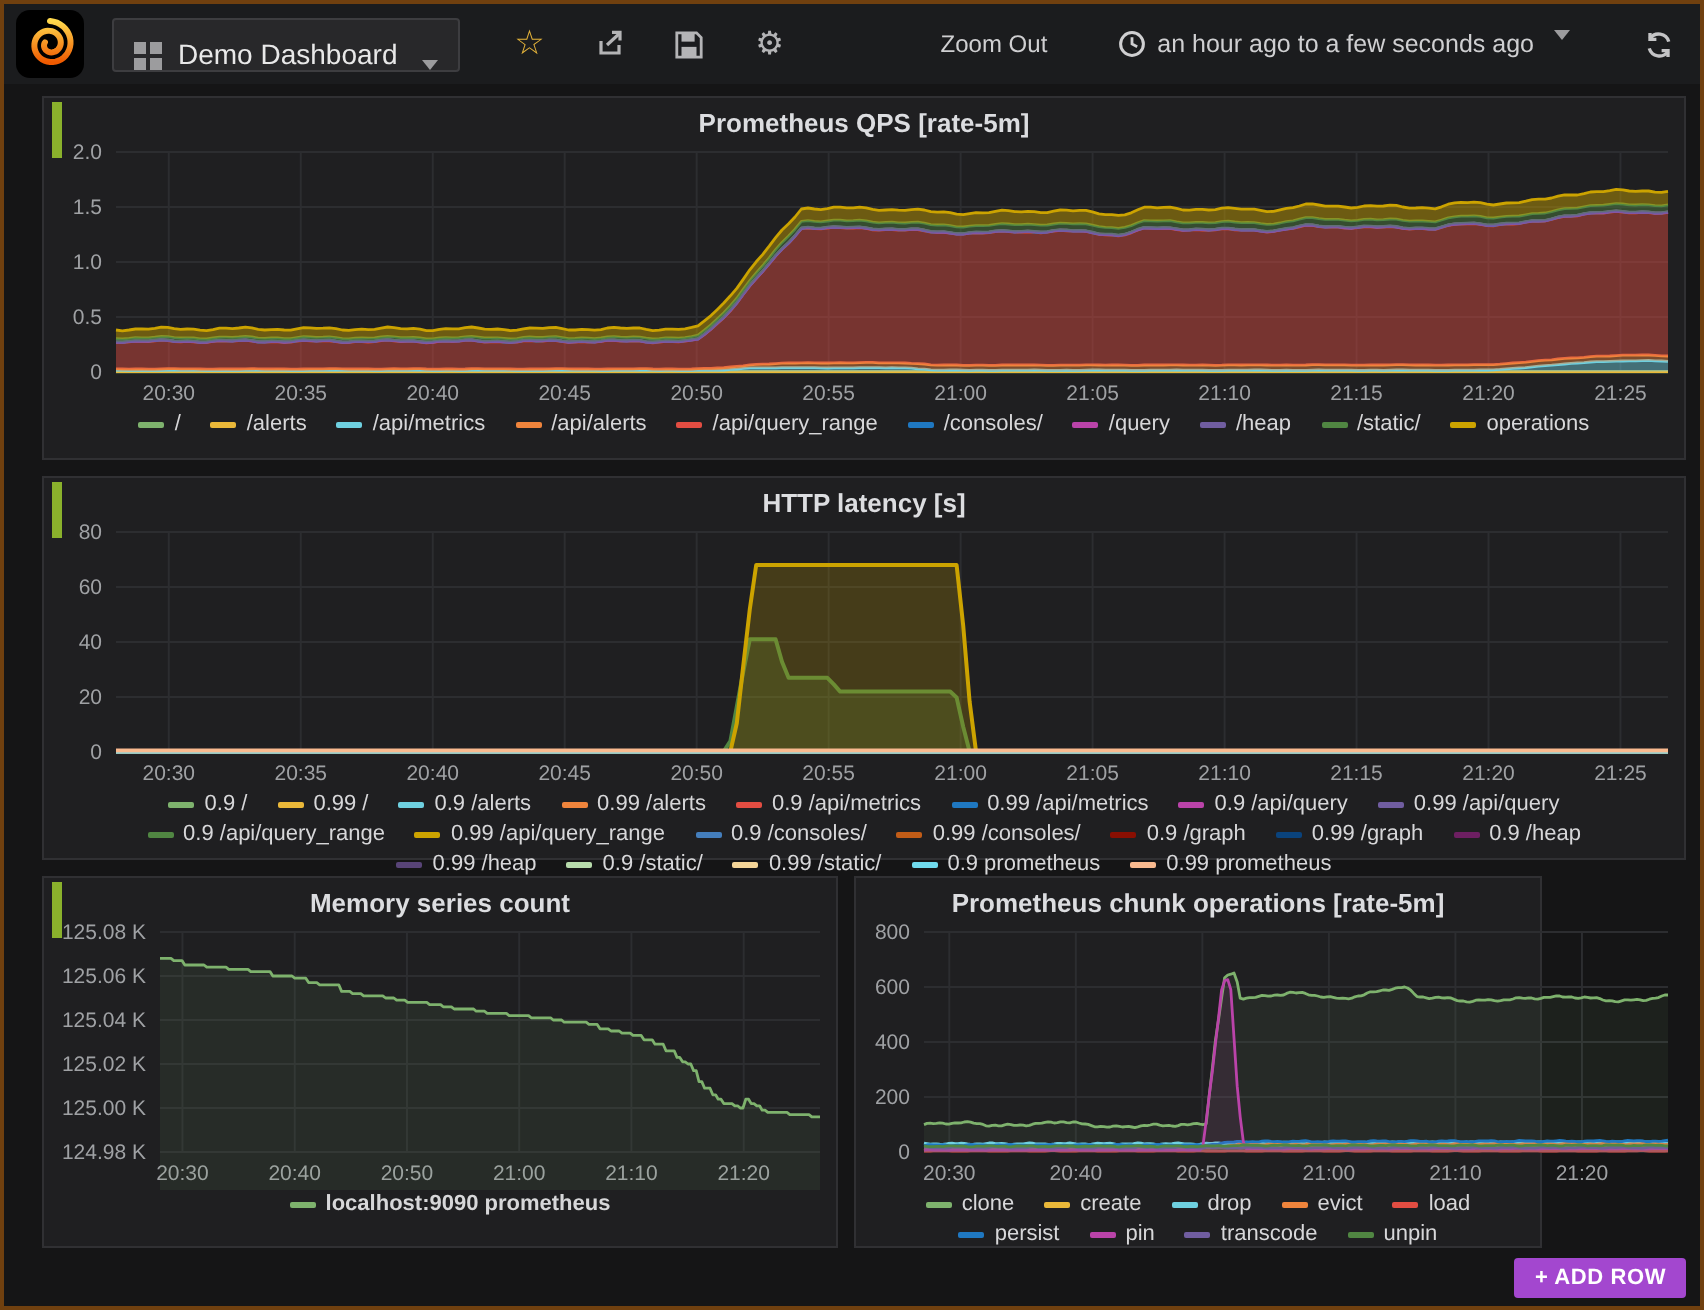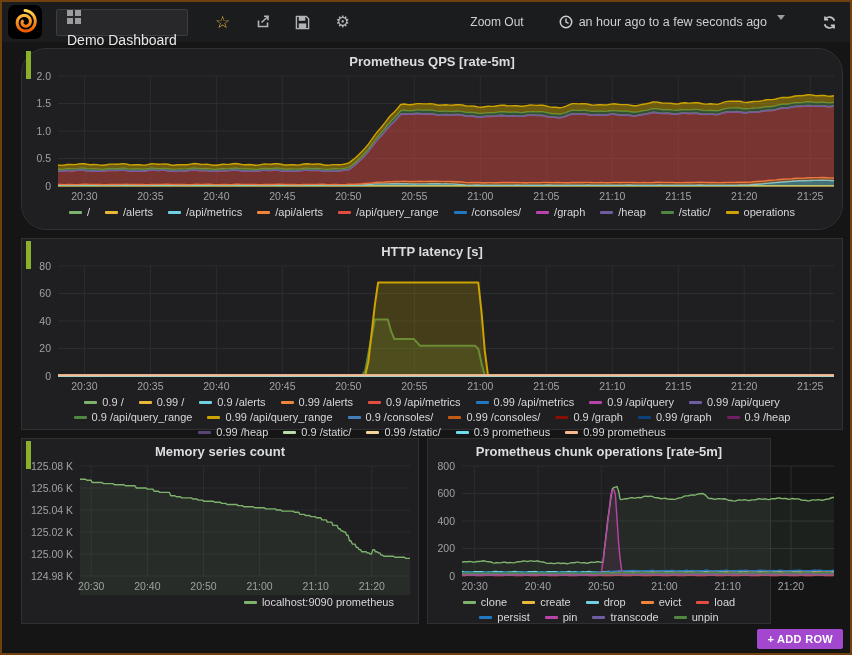--- a/index.html
+++ b/index.html
@@ -8,21 +8,21 @@
     background:#151516;
     border:2px solid #70400f;
     font-family:"Liberation Sans","DejaVu Sans",sans-serif;
     color:#d8d9da;
   }
   
   .navbar { height:40px; background:#1b1c1e; display:flex; align-items:center; padding:0 12px 0 6px; }
   .logo { width:34px; height:34px; background:#000; border-radius:7px; display:flex; align-items:center; justify-content:center; }
   .dash-btn {
     margin-left:14px; height:27px; background:#28282a; border:1px solid #3d3d40; border-radius:2px;
-    display:flex; align-items:flex-start; gap:8px; padding:0 10px; cursor:pointer;flex-direction:column;
+    display:flex; align-items:flex-end; gap:8px; padding:0 10px; cursor:pointer;
   }
   .grid-icon { display:grid; grid-template-columns:6px 6px; grid-template-rows:6px 6px; gap:2px; }
   .grid-icon span { background:#9c9c9e; }
   .dash-title { font-size:14px; color:#e8e8e8; }
   .caret { width:0; height:0; border-left:4px solid transparent; border-right:4px solid transparent; border-top:5px solid #9c9c9e; margin-left:4px; }
   .nav-icons { display:flex; align-items:center; gap:22px; margin-left:26px; }
   .nav-ic { width:18px; height:18px; display:flex; align-items:center; justify-content:center; cursor:pointer; }
   .star-glyph { color:#e3b23a; font-size:17px; line-height:17px; font-family:"DejaVu Sans",sans-serif; }
   .gear-glyph { color:#b4b4b6; font-size:16px; line-height:16px; font-family:"DejaVu Sans",sans-serif; }
   .nav-right { margin-left:auto; display:flex; align-items:center; gap:35px; }
@@ -30,29 +30,29 @@
   .timepicker { display:flex; align-items:flex-start; gap:6px; font-size:12.5px; color:#cfcfd1; cursor:pointer; }
   .refresh { cursor:pointer; }
   
   .row { margin:0 7px 0 19px; position:relative; }
   .r1 { margin-top:6px; }
   .r2 { margin-top:8px; }
   .r3 { margin-top:8px; display:flex; gap:8px; }
   .panel { background:#1f1f21; border:1px solid #303033; position:relative; }
   .row-handle { position:absolute; left:4px; top:2px; width:5px; height:28px; background:#8ab12c; z-index:5; cursor:pointer; }
   .p-full { width:822px; }
-  .p-h1 { height:182px;border-radius:25px; }
+  .p-h1 { height:182px; }
   .p-h2 { height:192px; }
   .p-h3 { height:186px; }
   .p3 { width:398px; }
   .p4 { width:344px; }
   .panel-title { text-align:center; font-size:13px; font-weight:bold; color:#dcdde0; padding-top:5px; height:22px; cursor:pointer; }
   .chart { display:block; cursor:crosshair; }
   .legend { display:flex; flex-wrap:wrap; justify-content:center; column-gap:15px; row-gap:3px; padding:1px 24px 0 24px; font-size:11px; color:#d7d7d9; }
-  .legend.left { justify-content:flex-end; padding-left:34px; }
+  .legend.left { justify-content:center; padding-left:34px;font-weight:bold; }
   .legend-item { display:flex; align-items:center; gap:5px; cursor:pointer; white-space:nowrap; }
   .legend-mark { display:inline-block; width:13px; height:3px; border-radius:1px; }
   
   .footer { height:22px; position:relative; margin:5px 7px 0 0; }
   .add-row {
     position:absolute; right:0; top:0; background:#a347cf; color:#fff; border:none; border-radius:2px;
     font-size:11px; font-weight:bold; padding:4px 10px; cursor:pointer; font-family:"Liberation Sans",sans-serif;
     letter-spacing:.3px;
   }
   svg text { font-family:"Liberation Sans","DejaVu Sans",sans-serif; }
@@ -205,21 +205,21 @@
         <span class="legend-item">
           <span class="legend-mark" style="background: rgb(226, 77, 66);"></span>
           <span>/api/query_range</span>
         </span>
         <span class="legend-item">
           <span class="legend-mark" style="background: rgb(31, 120, 193);"></span>
           <span>/consoles/</span>
         </span>
         <span class="legend-item">
           <span class="legend-mark" style="background: rgb(186, 67, 169);"></span>
-          <span>/graph</span>
+          <span>/query</span>
         </span>
         <span class="legend-item">
           <span class="legend-mark" style="background: rgb(112, 93, 160);"></span>
           <span>/heap</span>
         </span>
         <span class="legend-item">
           <span class="legend-mark" style="background: rgb(80, 134, 66);"></span>
           <span>/static/</span>
         </span>
         <span class="legend-item">

